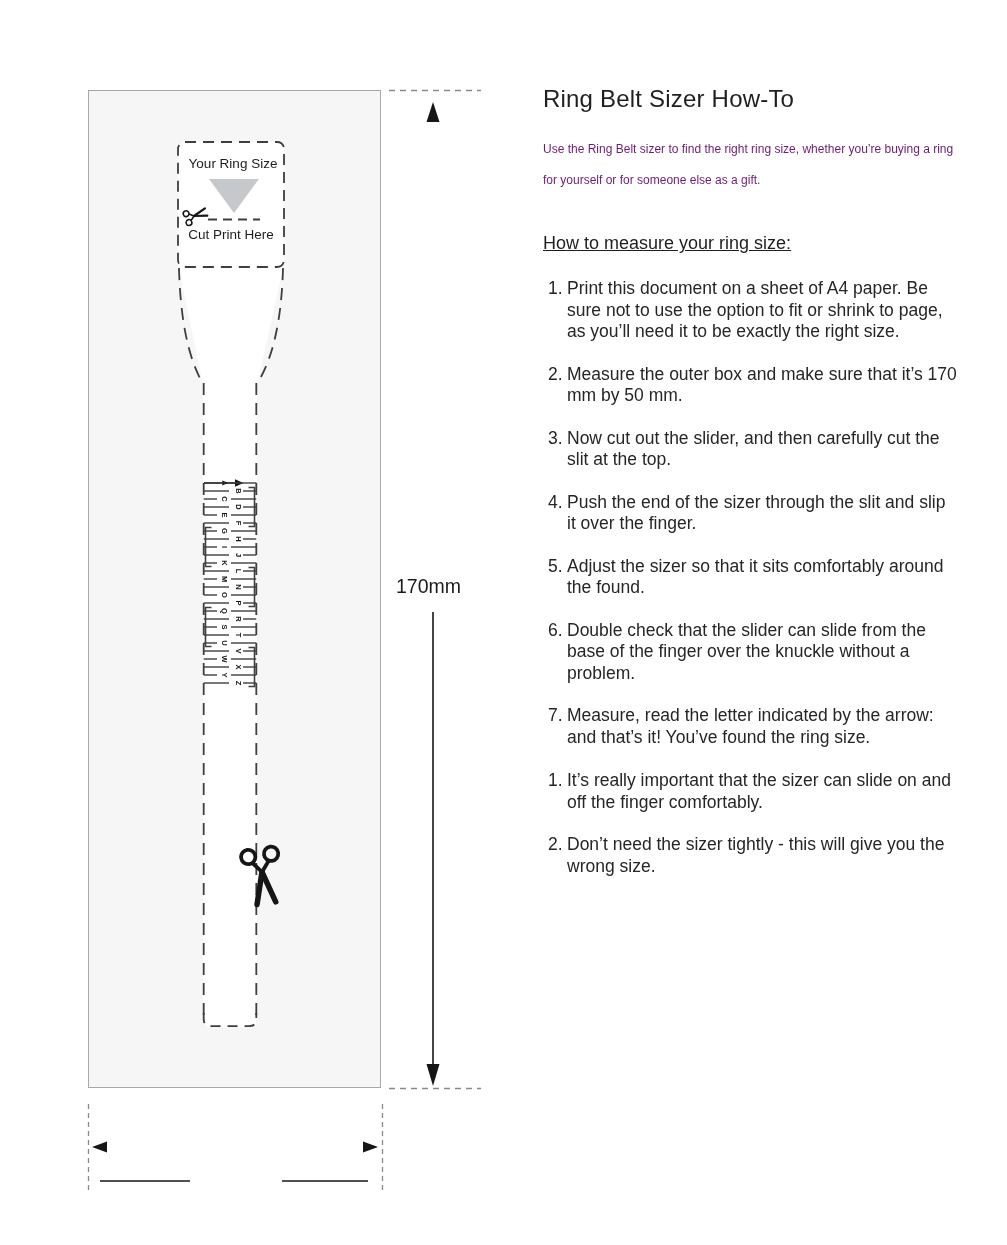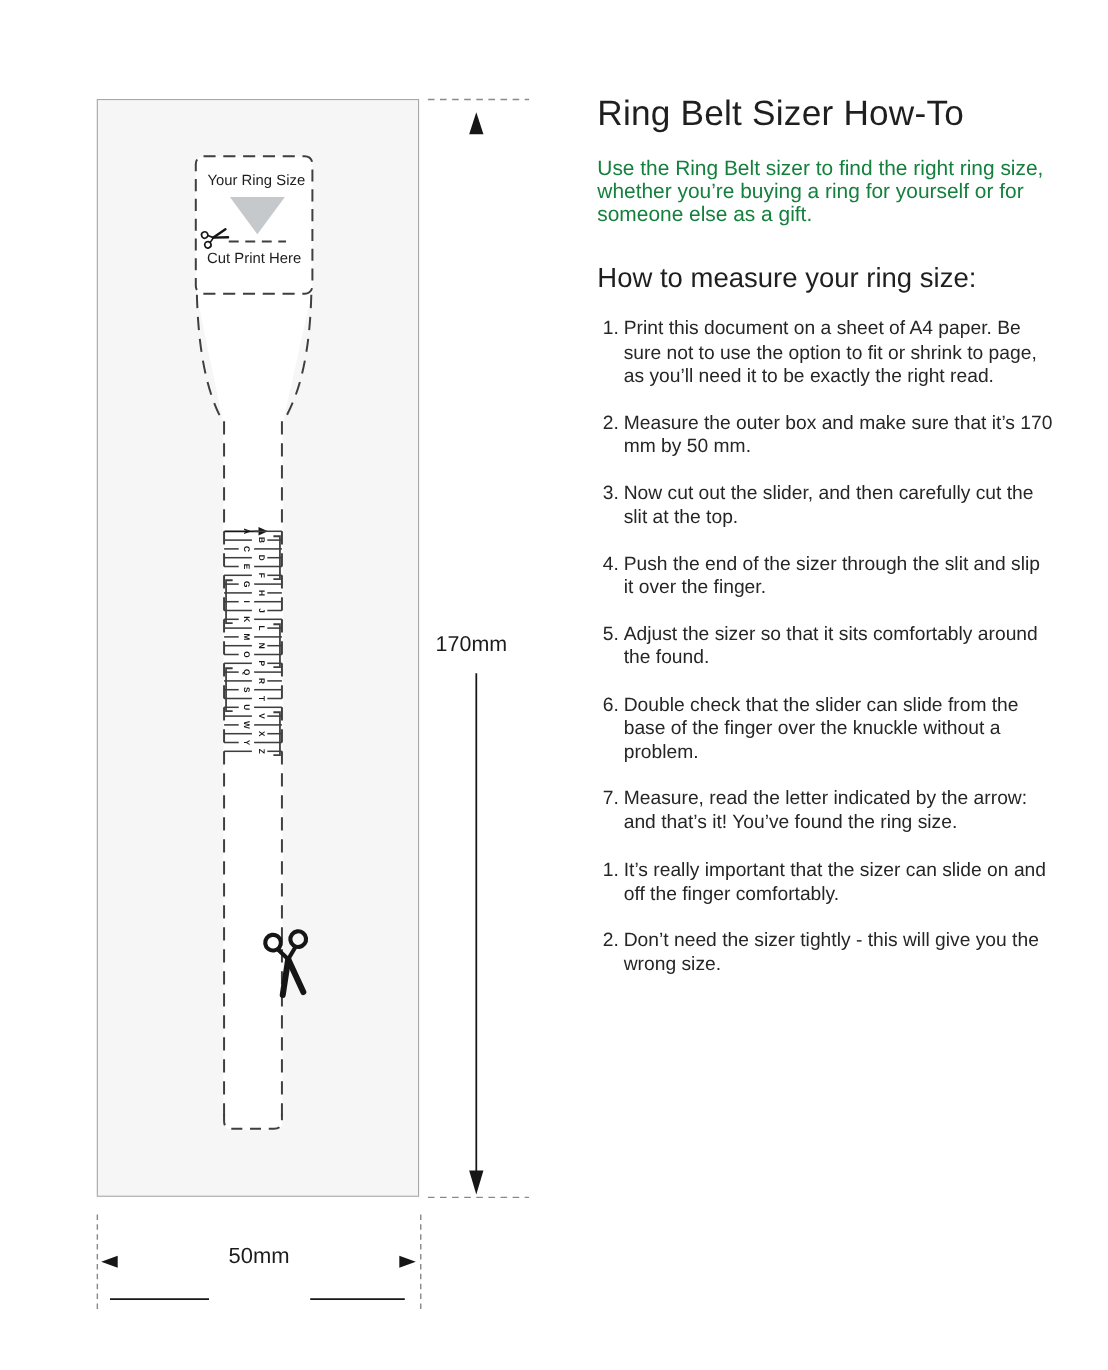--- a/index.html
+++ b/index.html
@@ -19,23 +19,23 @@
   .ink-fill{fill:var(--ink,#161616);}
   .ink-stroke{fill:none;stroke:var(--ink,#161616);stroke-width:1.6;}
   .white-fill{fill:#ffffff;}
   .fig-label{position:absolute;z-index:3;color:#1d1d1d;}
   .lbl-ring-size{left:180px;top:156px;width:106px;text-align:center;font-size:13.5px;}
   .lbl-cut-slit{left:178px;top:227px;width:106px;text-align:center;font-size:13.5px;}
   .lbl-170{left:396px;top:575px;width:80px;font-size:19.5px;color:#1b1b1b;}
   .lbl-50{left:88px;top:1131px;width:295px;text-align:center;font-size:20px;color:#1b1b1b;}
   
   .content{position:absolute;left:543px;top:86px;width:416px;z-index:3;}
-  .content h1{margin:0;font-size:32px;font-weight:400;color:#1f1f1f;line-height:1.1;letter-spacing:.2px;}
-  .content p.intro{margin:22px 0 0 0;font-size:19px;line-height:21px;color:#15803d;}
-  .content h2{margin:34px 0 0 0;font-size:25px;font-weight:400;color:#1f1f1f;line-height:26px;}
+  .content h1{margin:0;font-size:24px;font-weight:400;color:#1f1f1f;line-height:1.1;letter-spacing:.2px;}
+  .content p.intro{margin:22px 0 0 0;font-size:12px;line-height:31px;color:#701a75;}
+  .content h2{margin:34px 0 0 0;font-size:18px;font-weight:400;color:#1f1f1f;line-height:26px;text-decoration:underline;}
   .content h2.remember{margin-top:26px;}
   ol.steps{list-style:none;margin:22px 0 0 0;padding:0;display:flex;flex-direction:column;gap:21px;}
   ol.steps li{display:flex;font-size:17.5px;line-height:21.5px;color:#262626;}
   ol.steps .num{width:24px;flex:0 0 24px;padding-left:5px;box-sizing:border-box;}
   ol.steps .txt{flex:1;}
 </style>
 </head>
 <body>
 
 <div class="page">
@@ -169,31 +169,30 @@
     <line class="guide-stroke" x1="382.5" y1="1104" x2="382.5" y2="1193" stroke-dasharray="5 4"></line>
     <polygon class="ink-fill" points="92,1147 107,1141.5 107,1152.5"></polygon>
     <polygon class="ink-fill" points="378,1147 363,1141.5 363,1152.5"></polygon>
     <line class="ink-stroke" x1="100" y1="1181" x2="190" y2="1181"></line>
     <line class="ink-stroke" x1="282" y1="1181" x2="368" y2="1181"></line>
   </svg>
 
   <div class="fig-label lbl-ring-size">Your Ring Size</div>
   <div class="fig-label lbl-cut-slit">Cut Print Here</div>
   <div class="fig-label lbl-170">170mm</div>
-  <div class="fig-label lbl-50">50mm</div>
 
   <div class="content">
     <h1>Ring Belt Sizer How-To</h1>
     <p class="intro">Use the Ring Belt sizer to find the right ring size, whether you’re buying a ring for yourself or for someone else as a gift.</p>
 
     <h2>How to measure your ring size:</h2>
     <ol class="steps">
       <li>
           <span class="num">1.</span>
-          <span class="txt">Print this document on a sheet of A4 paper. Be sure not to use the option to fit or shrink to page, as you’ll need it to be exactly the right read.</span>
+          <span class="txt">Print this document on a sheet of A4 paper. Be sure not to use the option to fit or shrink to page, as you’ll need it to be exactly the right size.</span>
         </li>
       <li>
           <span class="num">2.</span>
           <span class="txt">Measure the outer box and make sure that it’s 170 mm by 50 mm.</span>
         </li>
       <li>
           <span class="num">3.</span>
           <span class="txt">Now cut out the slider, and then carefully cut the slit at the top.</span>
         </li>
       <li>

